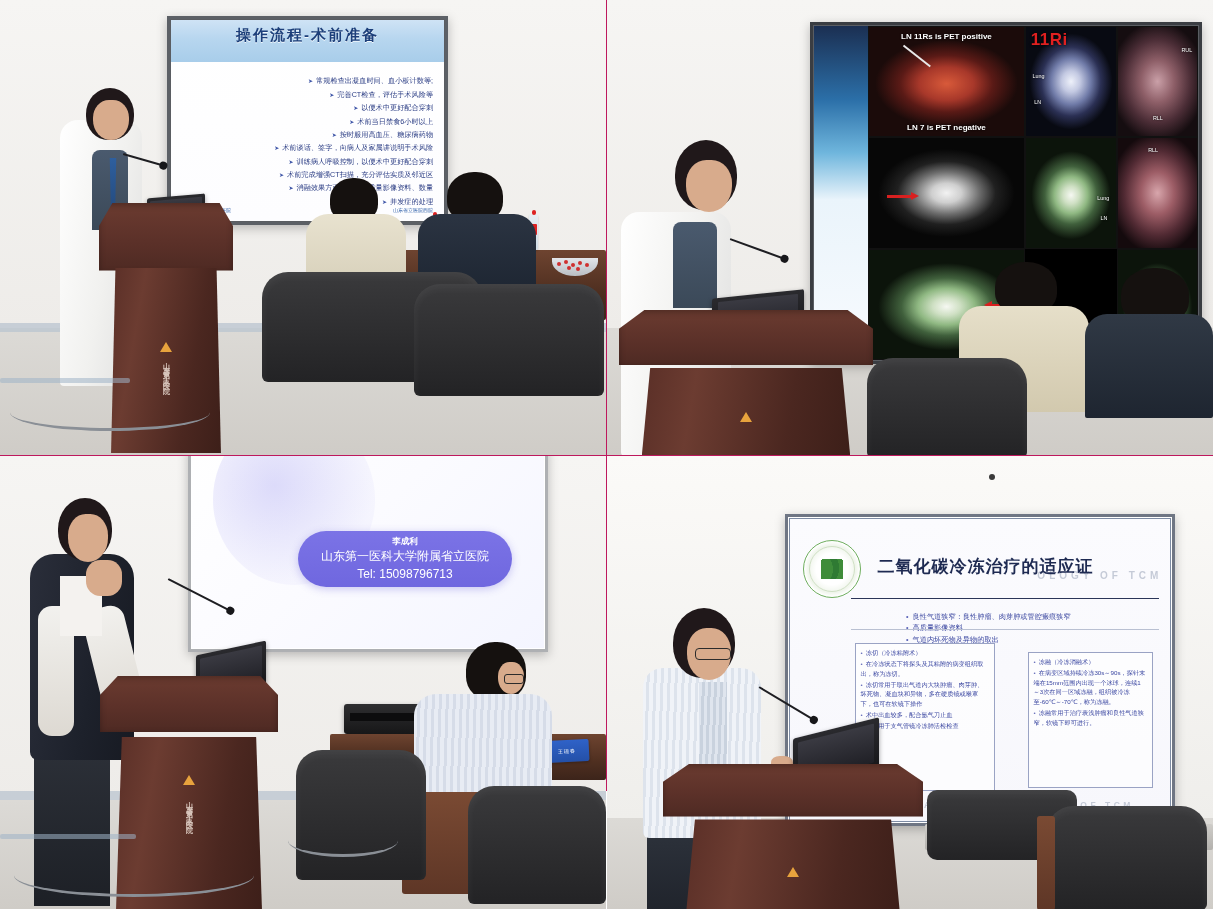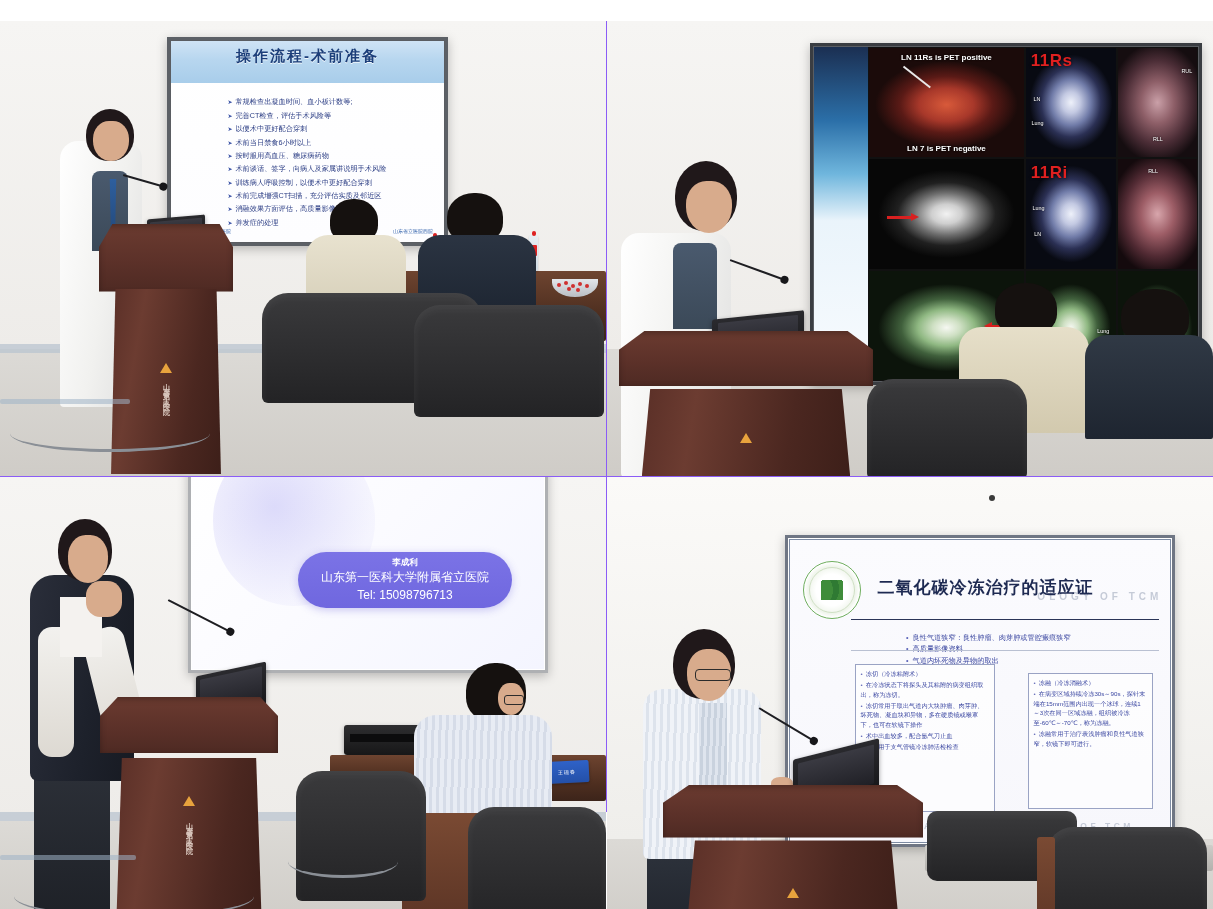--- a/index.html
+++ b/index.html
@@ -1,18 +1,18 @@
 <!DOCTYPE html>
 <html><head>
 <meta charset="utf-8">
 <style>
   html,body{margin:0;padding:0;background:#ffffff;}
   body{width:1213px;height:909px;overflow:hidden;font-family:"Liberation Sans","DejaVu Sans",sans-serif;}
-  .grid{position:relative;width:1213px;height:791px;background:#8b5cf6;display:grid;
-        grid-template-columns:606px 607px;grid-template-rows:455px 454px;margin-top:21px;}
+  .grid{position:relative;width:1213px;height:791px;background:#be185d;display:grid;
+        grid-template-columns:606px 607px;grid-template-rows:455px 454px;}
   .cell{position:relative;overflow:hidden;}
   .q1{grid-column:1;grid-row:1;}
   .q2{grid-column:2;grid-row:1;margin-left:1px;}
   .q3{grid-column:1;grid-row:2;margin-top:1px;}
   .q4{grid-column:2;grid-row:2;margin-left:1px;margin-top:1px;}
 
   
   .room{position:absolute;inset:0;background:linear-gradient(180deg,#f3f2f0 0%,#eceae7 55%,#e3e1de 100%);}
   .wall{position:absolute;left:0;right:0;top:0;height:72%;background:linear-gradient(180deg,#f6f5f3,#eeece9);}
   .floor{position:absolute;left:0;right:0;bottom:0;height:28%;background:linear-gradient(180deg,#dcdad6,#cfccc7);}
@@ -23,21 +23,21 @@
   .bezel{position:absolute;inset:0;border:3px solid #5c6066;background:#5a5d62;box-shadow:0 3px 10px rgba(0,0,0,.25);}
   .slide{position:absolute;inset:4px;overflow:hidden;background:#fff;}
 
   
   .s1{background:linear-gradient(180deg,#ffffff 0%,#fdfdff 100%);}
   .s1-titlebar{position:absolute;left:0;right:0;top:0;height:21%;
      background:linear-gradient(180deg,#cfe3f5 0%,#b7d6ef 45%,#a8cdea 100%);}
   .s1-title{position:absolute;left:0;right:0;top:3%;text-align:center;color:#1d3f7a;
      font-size:15px;font-weight:bold;letter-spacing:2px;text-shadow:0 1px 0 rgba(255,255,255,.8);}
   .s1-list{position:absolute;left:6%;right:4%;top:24%;color:#2b3d84;font-size:7.2px;line-height:1.72;}
-  .s1-list li{list-style:none;margin:0 0 1px 0;white-space:nowrap;filter:blur(.25px);}
+  .s1-list li{list-style:none;margin:0 0 1px 0;white-space:nowrap;filter:blur(.25px);text-align:right;}
   .s1-list li::before{content:"\27A4";color:#3f56a8;font-size:6px;margin-right:3px;}
   .s1-foot{position:absolute;left:4%;right:4%;bottom:3%;display:flex;align-items:center;gap:6px;
      font-size:5px;color:#2a5ca8;filter:blur(.3px);}
   .s1-foot .lg{height:9px;display:flex;align-items:center;gap:2px;}
   .tri{width:0;height:0;border-left:6px solid transparent;border-right:6px solid transparent;border-bottom:10px solid #e8a33d;}
   .tri.sm{border-left-width:4px;border-right-width:4px;border-bottom-width:7px;}
   .spacer{flex:1;}
 
   
   .s2{background:#000;display:grid;grid-template-columns:14% 41% 24% 21%;}
@@ -262,25 +262,20 @@
           </div>
           <div class="panel ct">
             <span class="arrow-r"></span>
           </div>
           <div class="panel ctg">
             <span class="arrow-r2"></span>
           </div>
         </div>
         <div class="s2col3">
           <div class="panel ctb">
-            <span class="bigred">11Rs</span>
-            <span class="lbl" style="left:8%;top:44%;">LN</span>
-            <span class="lbl" style="left:6%;top:66%;">Lung</span>
-          </div>
-          <div class="panel ctb">
             <span class="bigred">11Ri</span>
             <span class="lbl" style="left:7%;top:42%;">Lung</span>
             <span class="lbl" style="left:9%;top:66%;">LN</span>
           </div>
           <div class="panel ctg">
             <span class="lbl" style="right:8%;top:52%;">Lung</span>
             <span class="lbl" style="right:10%;top:70%;">LN</span>
           </div>
         </div>
         <div class="s2col4">

